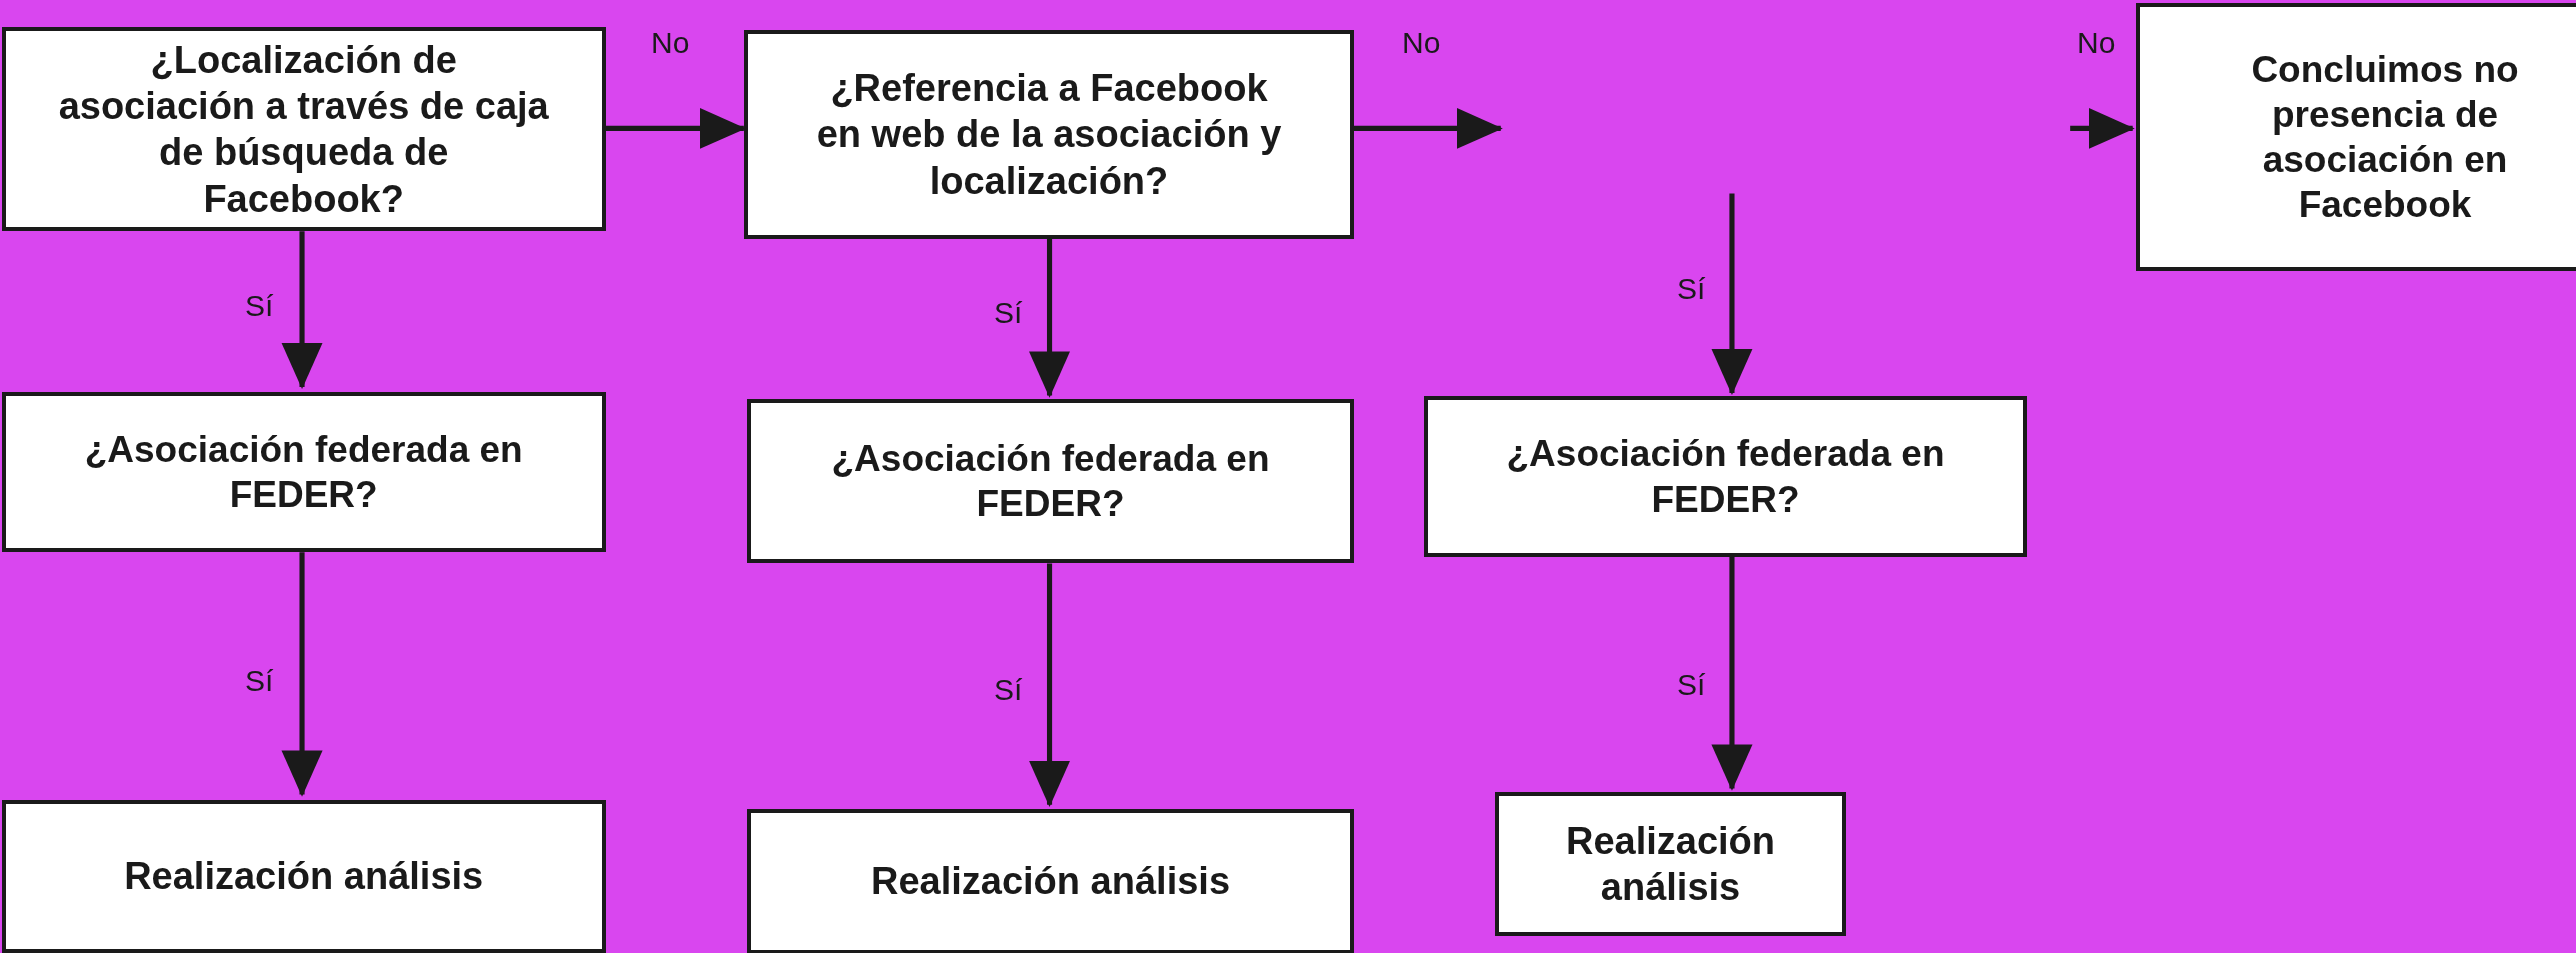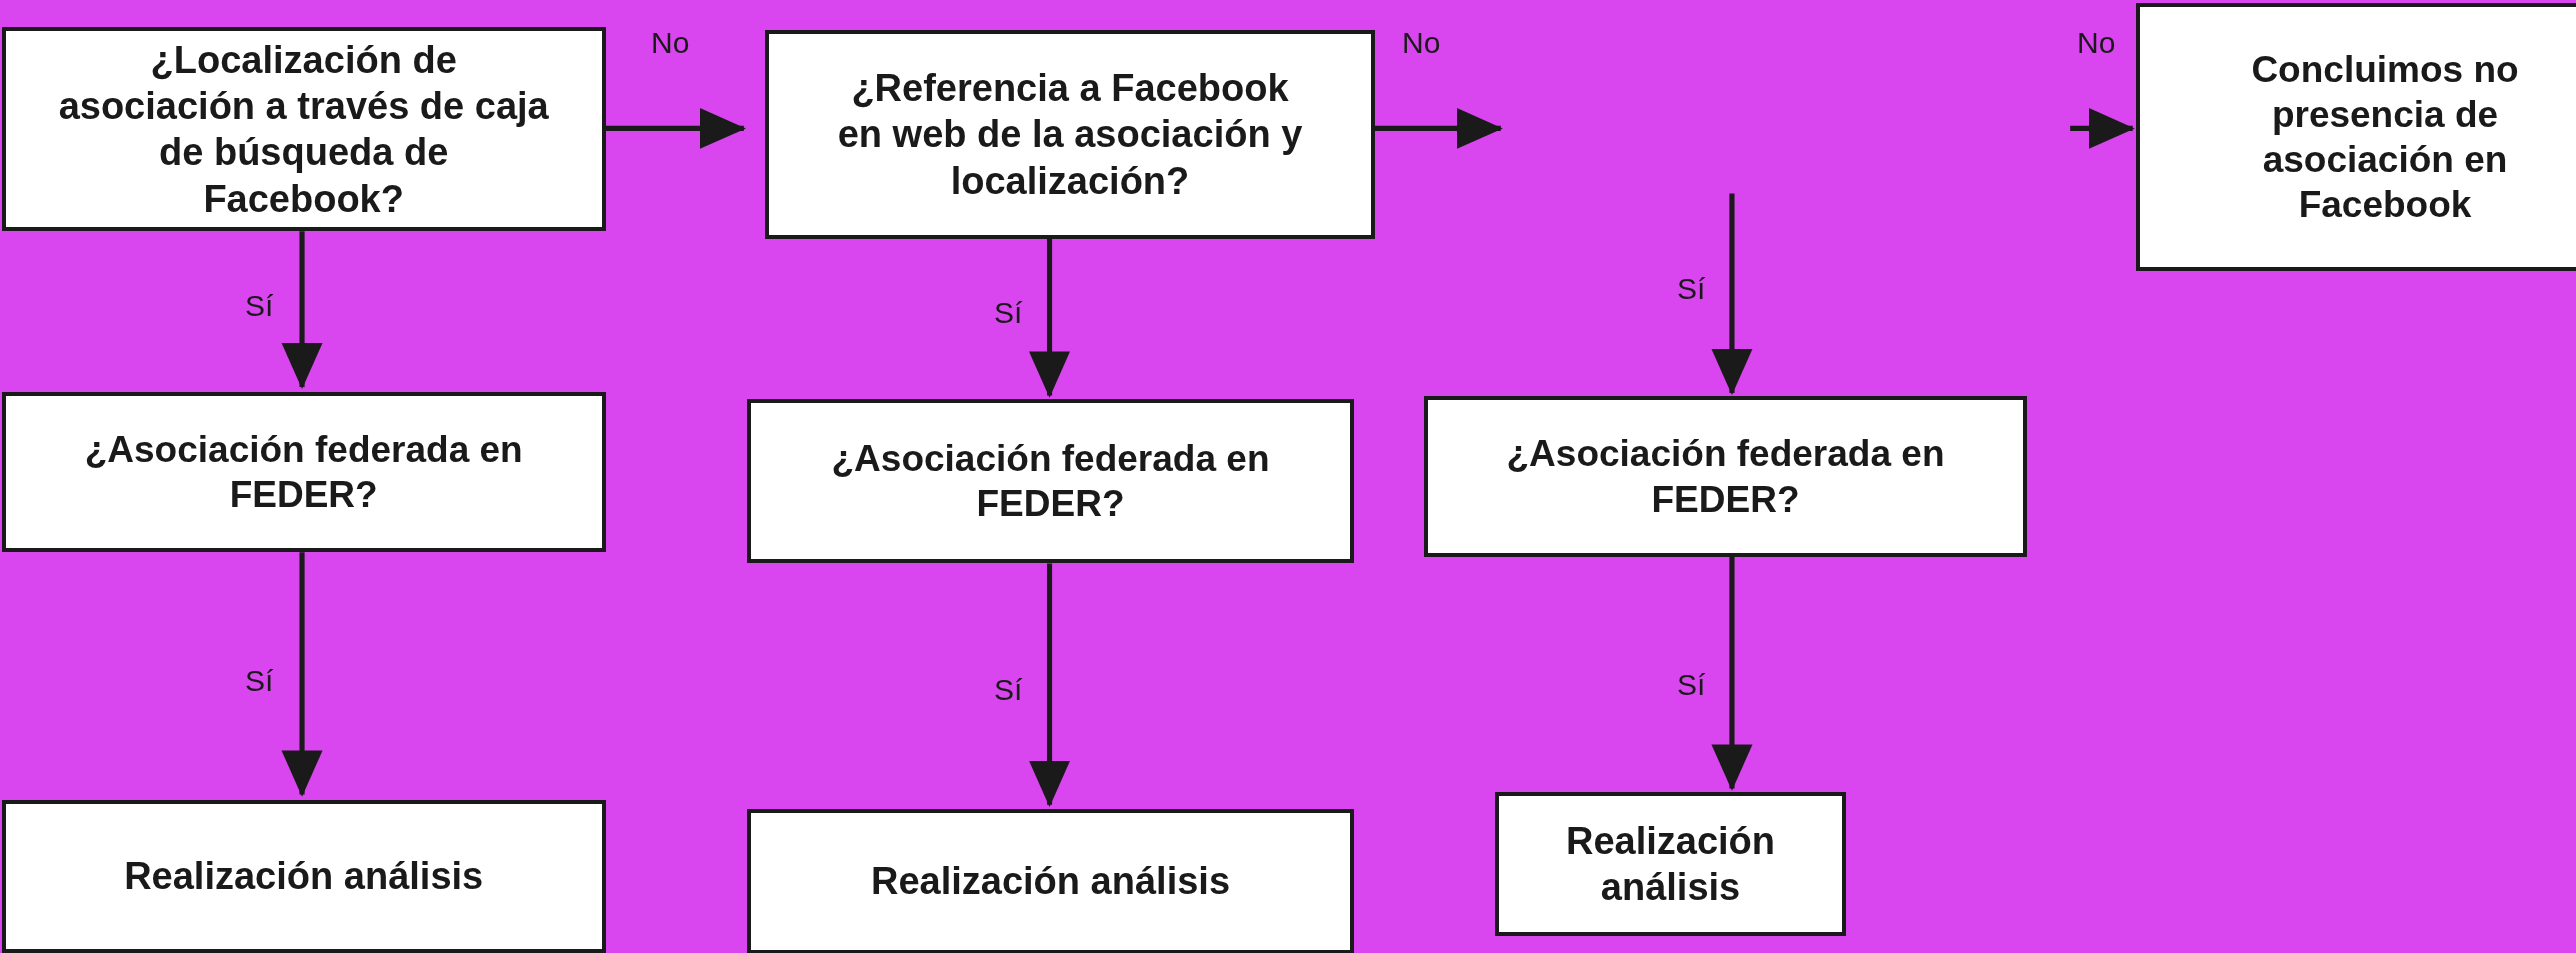--- a/index.html
+++ b/index.html
@@ -99,21 +99,21 @@
     </g>
   </svg>
 
   <div class="node" style="left:1.7px; top:27.4px; width:604px; height:204px;">
     <span class="node-label f-44">¿Localización de
 asociación a través de caja
 de búsqueda de
 Facebook?</span>
   </div>
 
-  <div class="node" style="left:744px; top:30px; width:610px; height:209px;margin-left:21px;">
+  <div class="node" style="left:744px; top:30px; width:610px; height:209px;">
     <span class="node-label f-44">¿Referencia a Facebook
 en web de la asociación y
 localización?</span>
   </div>
 
 
   <div class="node" style="left:2136px; top:3px; width:498px; height:268px;">
     <span class="node-label f-43">Concluimos no
 presencia de
 asociación en

